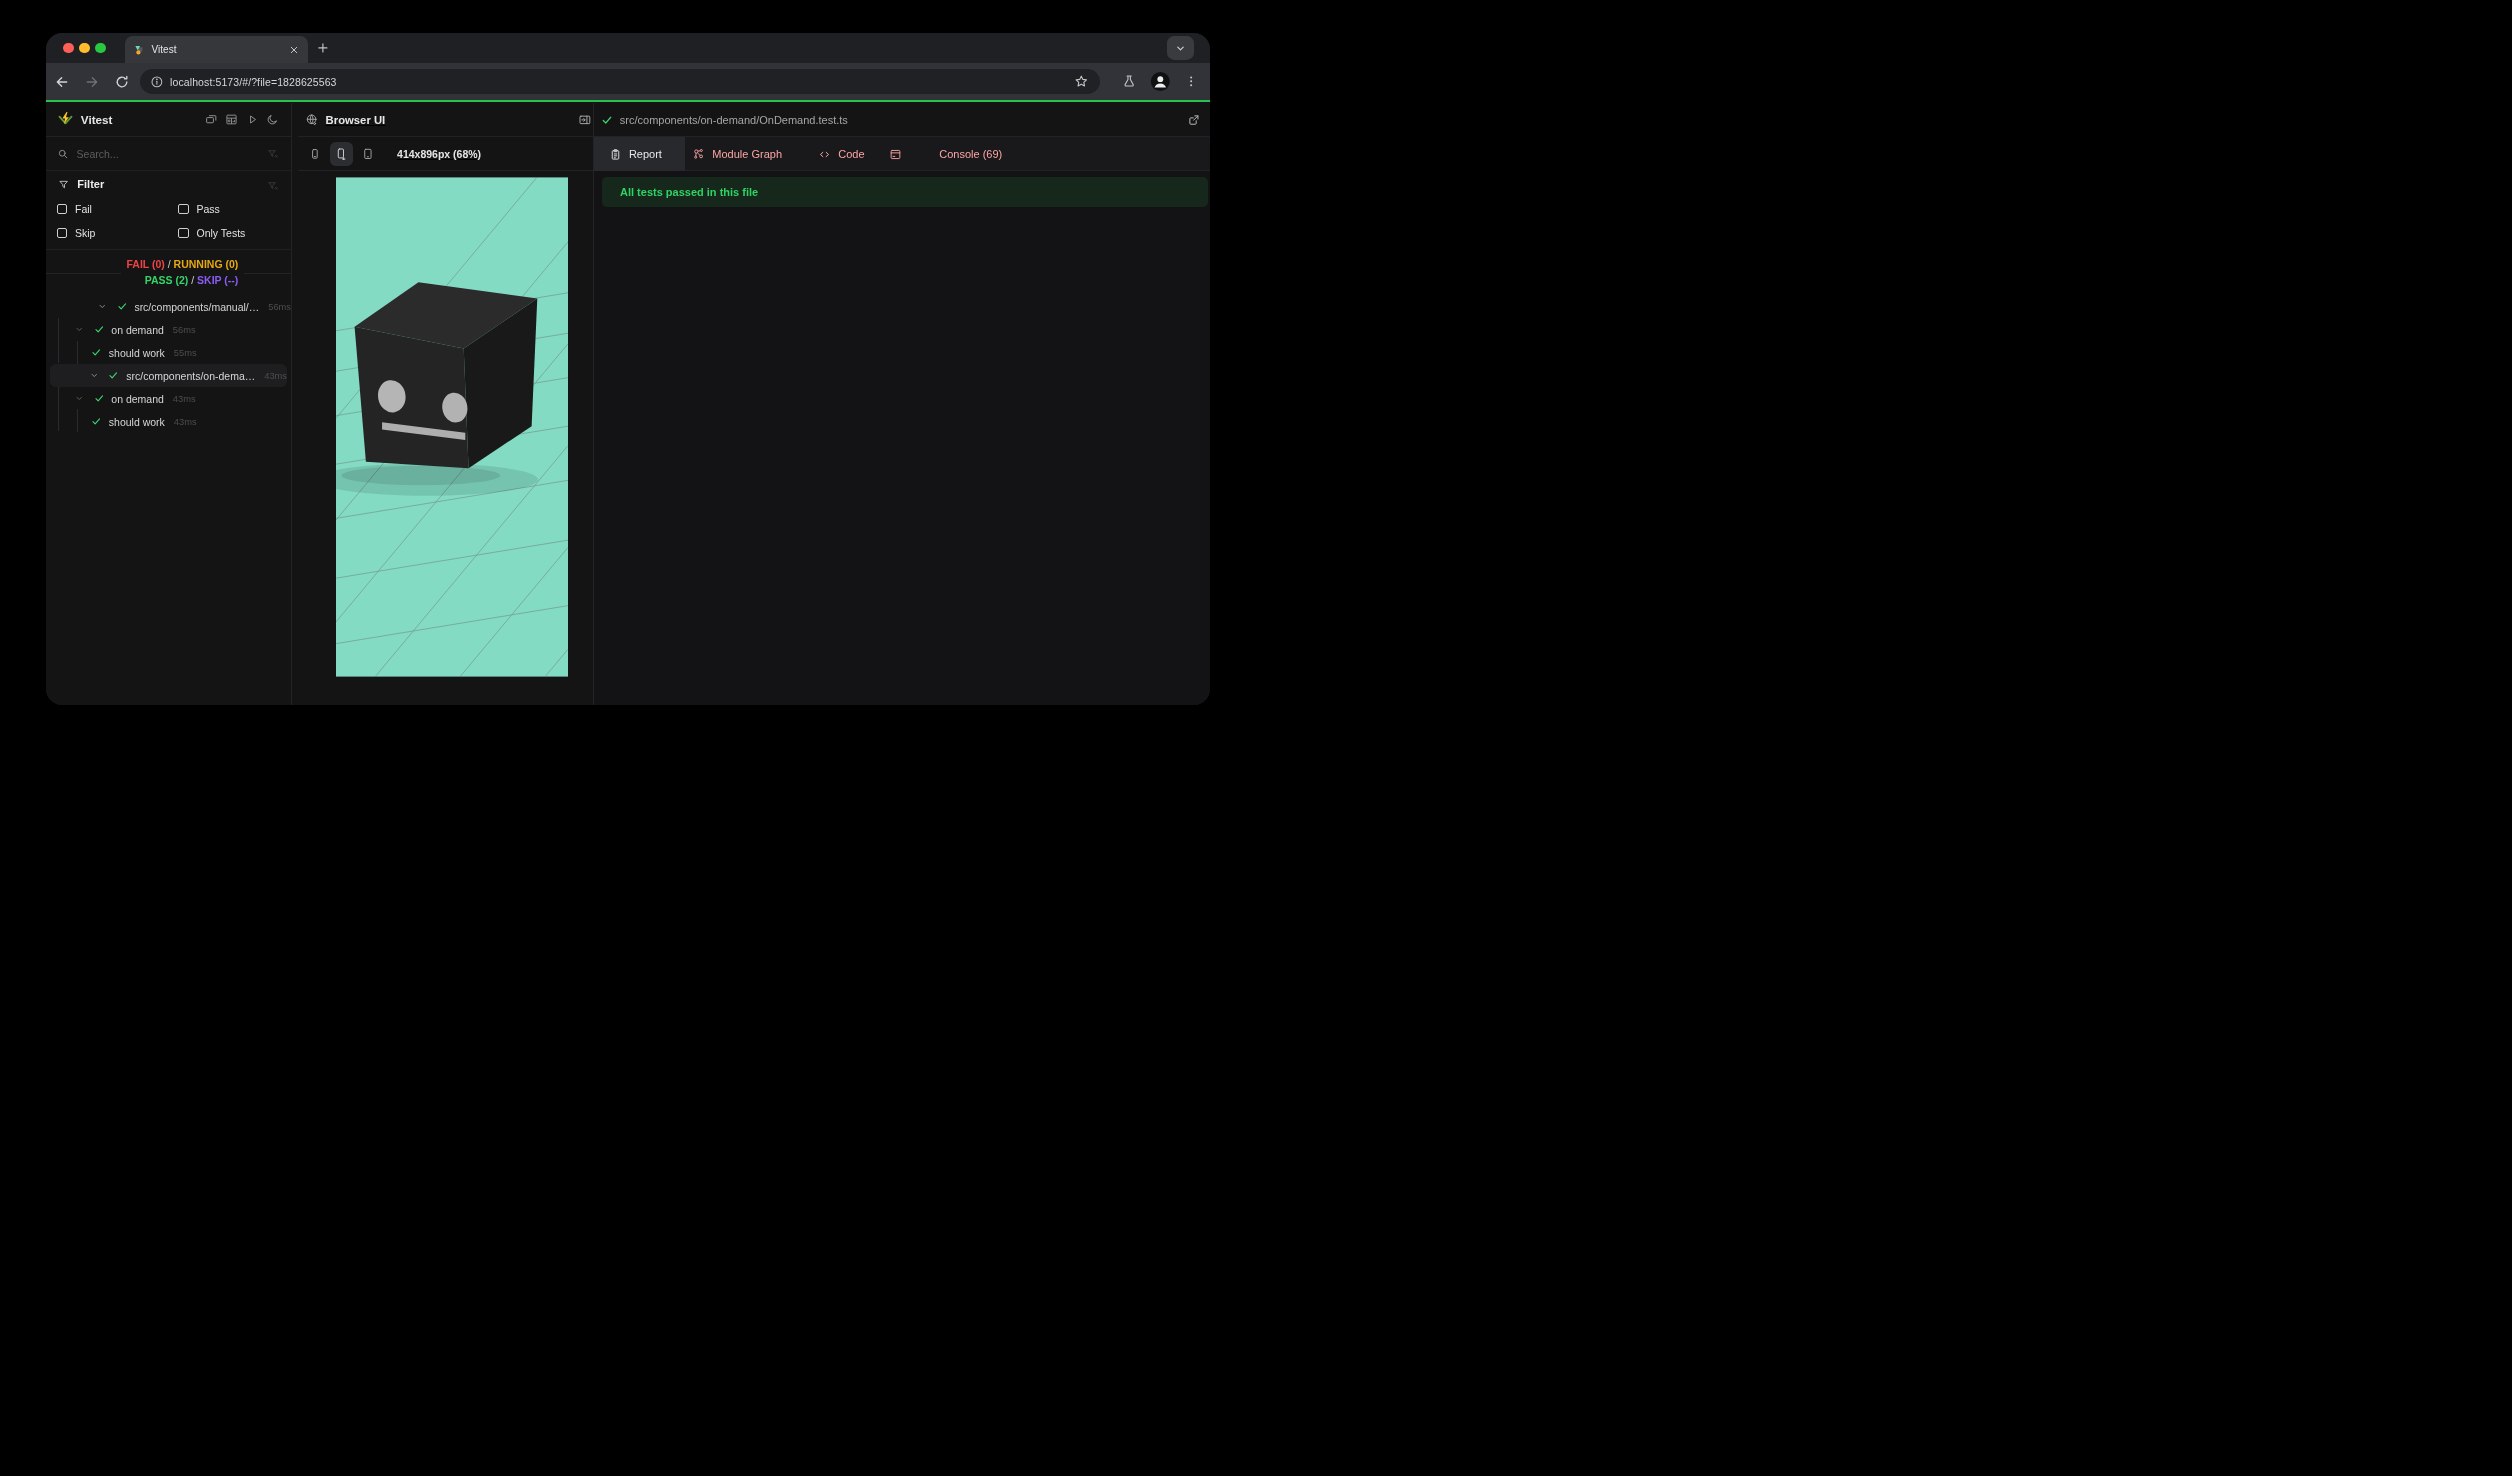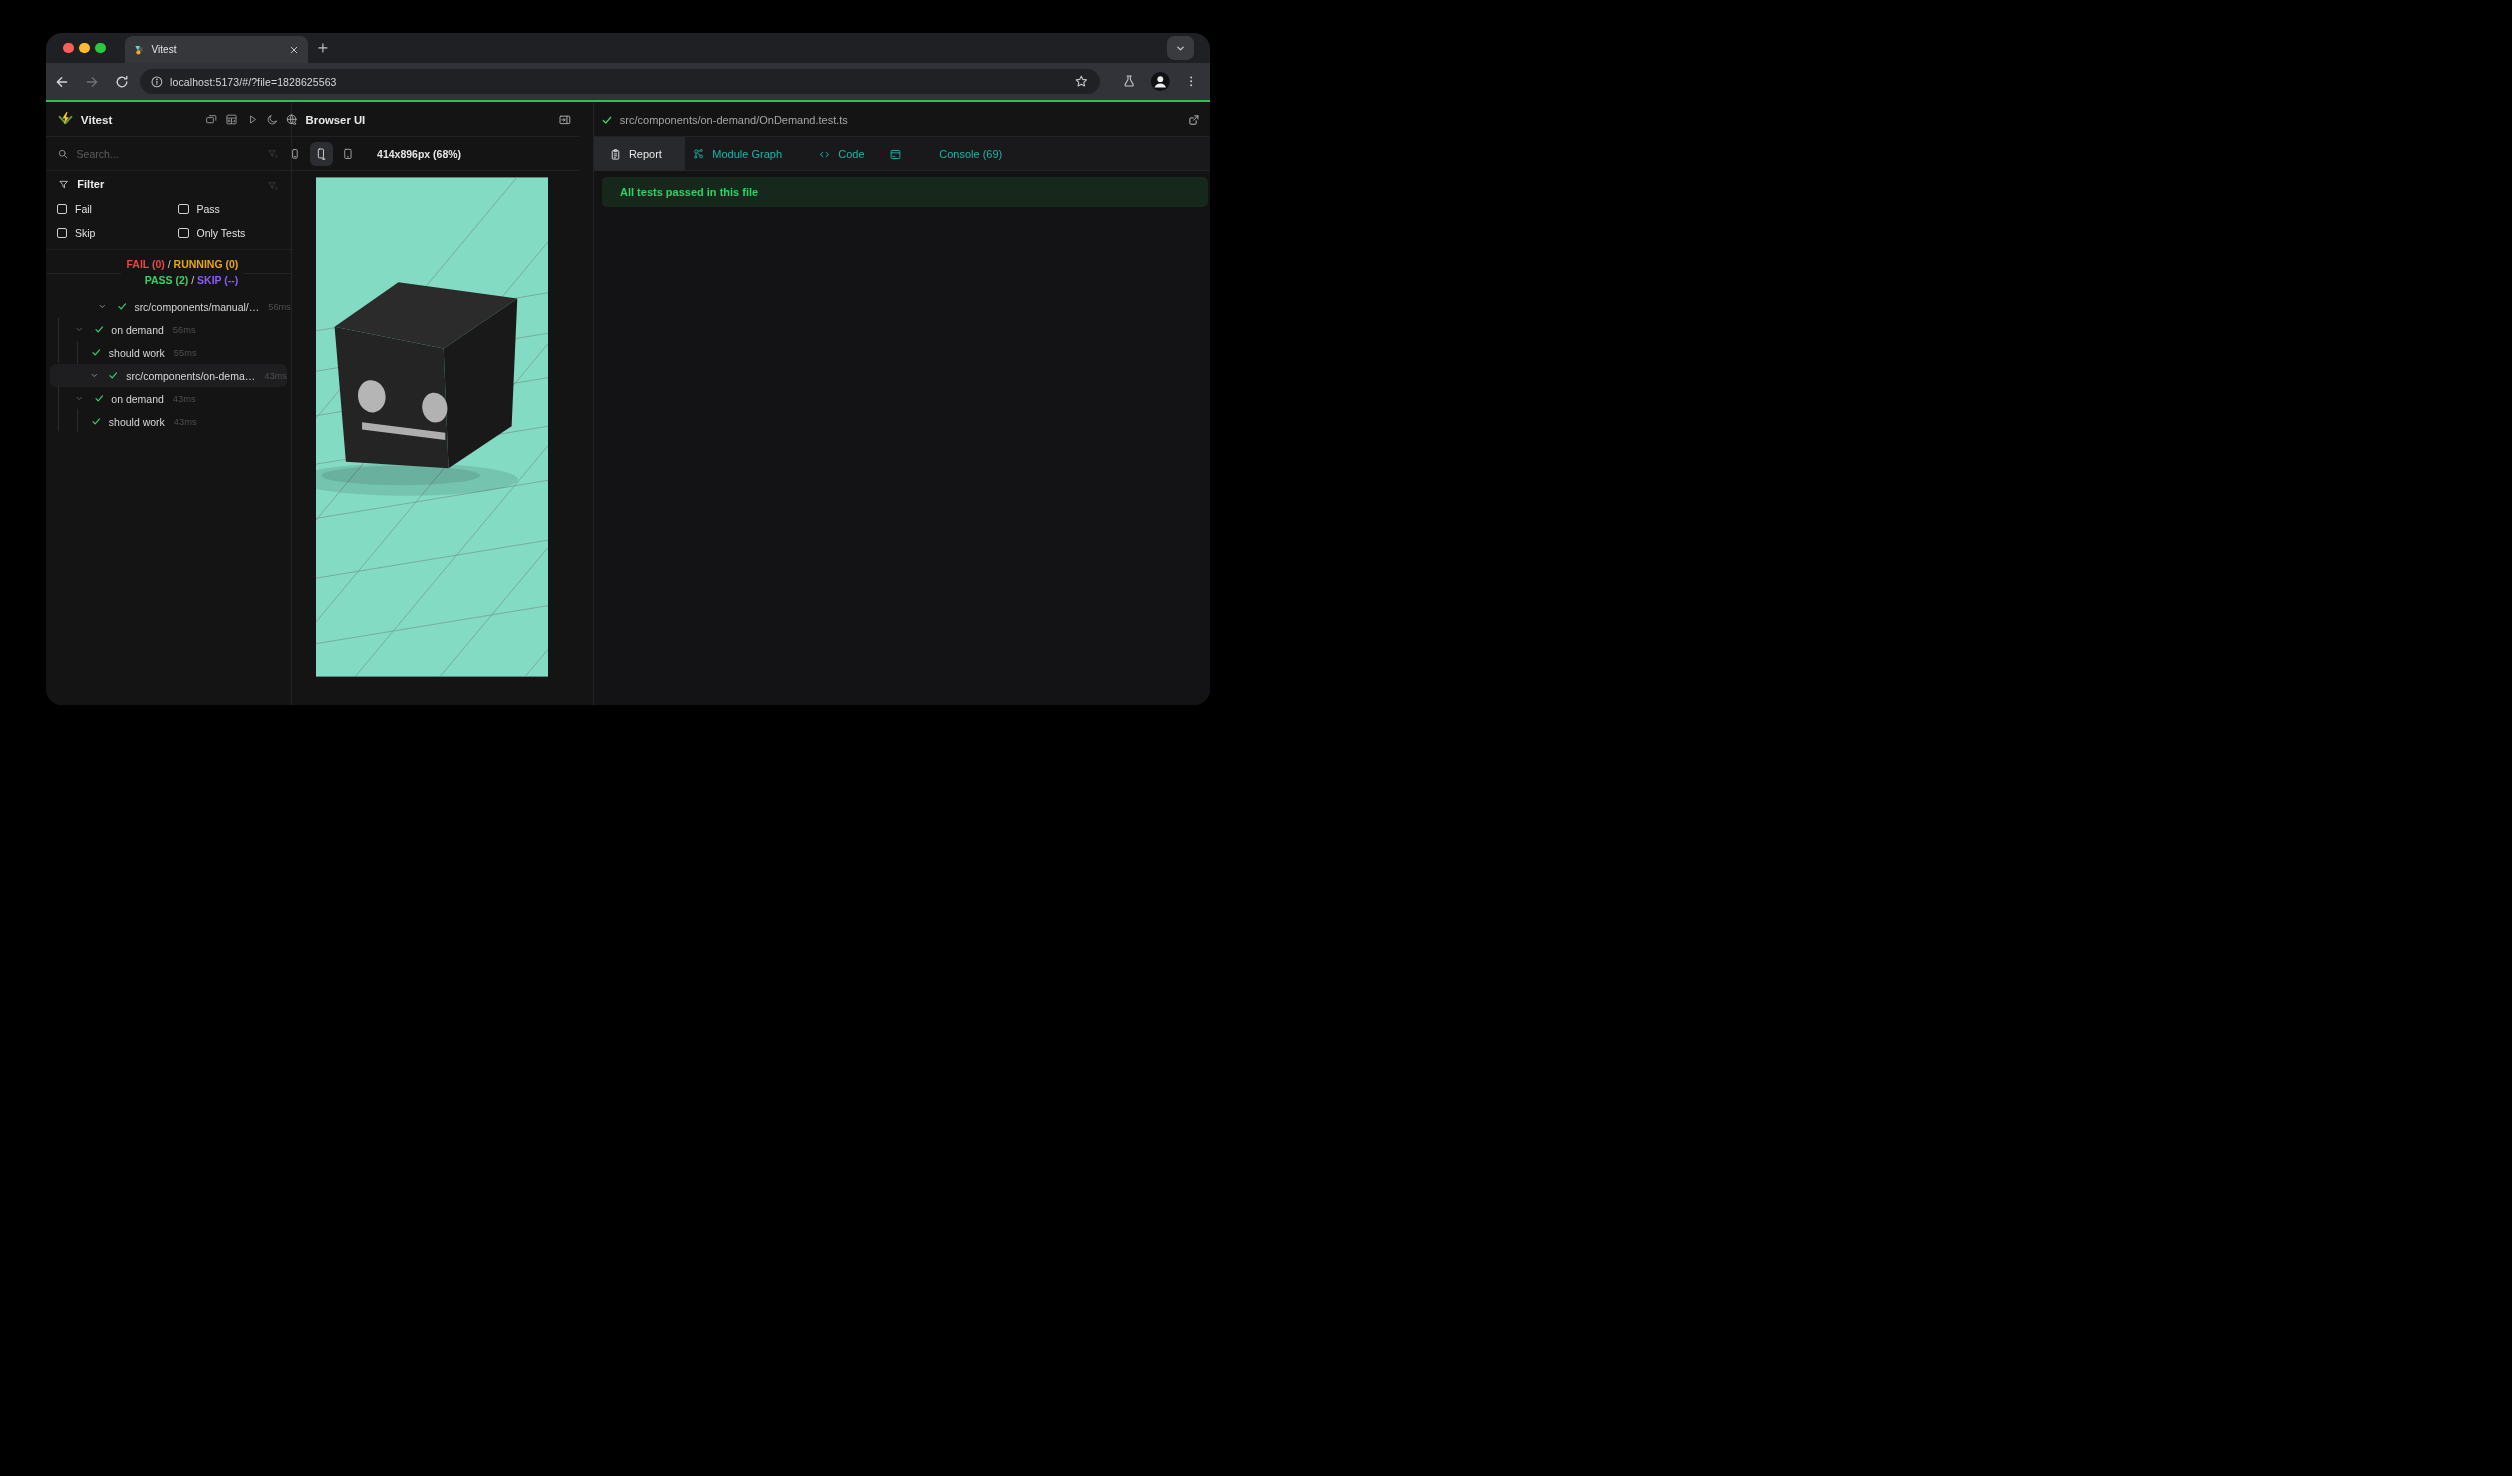--- a/index.html
+++ b/index.html
@@ -82,41 +82,41 @@
   .trow.suite { padding-left:28px; }
   .trow.test { padding-left:45px; }
   .trow.test .tcheck { margin-left:0; }
   .tr-label { margin-left:7.3px; font-size:10.5px; color:#d6d6d6; white-space:nowrap; }
   .tr-time { margin-left:9px; font-size:9.3px; color:#4d4d4f; }
   .trow.selected { background:#1e1e21; border-radius:5.7px; margin:0 4px; }
   .trow.selected.file { padding-left:3.2px; }
   .guide { position:absolute; width:0.8px; background:#2b2b2e; }
 
   
-  .bpanel { position:absolute; left:232px; top:0; width:301px; height:100%; }
+  .bpanel { position:absolute; left:252px; top:0; width:301px; height:100%;text-decoration:underline; }
   .globe-ic { width:13.8px; height:13.8px; color:#a9a9ab; margin-left:6.5px; }
   .bpanel-title { margin-left:7.3px; font-size:11.3px; font-weight:600; color:#e8e8e8; }
   .collapse-ic { position:absolute; right:7.3px; width:13.8px; height:13.8px; color:#a9a9ab; }
   .devbar { gap:0; }
   .devbtn { width:23px; height:24px; margin-left:3.2px; display:flex; align-items:center; justify-content:center;
             color:#a9a9ab; border-radius:5.7px; }
   .devbtn:first-child{ margin-left:5.7px; }
   .devbtn.sel { background:#2c2d31; color:#d8d8d8; }
   .devbtn svg { width:13.8px; height:13.8px; }
   .vp-label { margin-left:18px; font-size:10.5px; font-weight:700; color:#e5e5e5; }
   .viewport { position:absolute; left:38px; top:74px; width:232px; height:500px; }
 
   
   .rpanel { position:absolute; left:548px; top:0; width:616px; height:100%; background:#131316; }
   .rpanel .panel-header { background:#141414; }
   .rcheck { width:12px; height:12px; color:#3bd46d; margin-left:7.3px; }
   .rpath { margin-left:6.5px; font-size:11px; color:#a6a6a8; }
   .ext-ic { position:absolute; right:9.7px; width:13.8px; height:13.8px; color:#bdbdbf; }
   .rtabs { position:relative; height:34px; background:#19191c; border-bottom:0.8px solid #232327; }
-  .rtab { position:absolute; top:0; height:34px; display:flex; align-items:center; color:#14b8a6; }
+  .rtab { position:absolute; top:0; height:34px; display:flex; align-items:center; color:#fca5a5; }
   .rtab svg { width:13px; height:13px; flex:0 0 auto; }
   .rtab .rtab-label { margin-left:7.3px; font-size:11px; }
   .rtab.active { left:0; width:91px; background:#28292c; color:#e8e8e9; padding-left:14.6px; }
   .rtab.active .rtab-label { color:#e8e8e9; }
   .rtab.t-mg { left:98px; } .rtab.t-code { left:224px; } .rtab.t-console { left:295px;gap:30px; }
   .banner { position:absolute; left:8px; top:74px; width:606px; height:30px; background:#16271c;
             border-radius:4.9px; display:flex; align-items:center; }
   .banner-text { margin-left:18px; font-size:11px; font-weight:700; color:#2fd263; }
 
   svg { display:block; }

